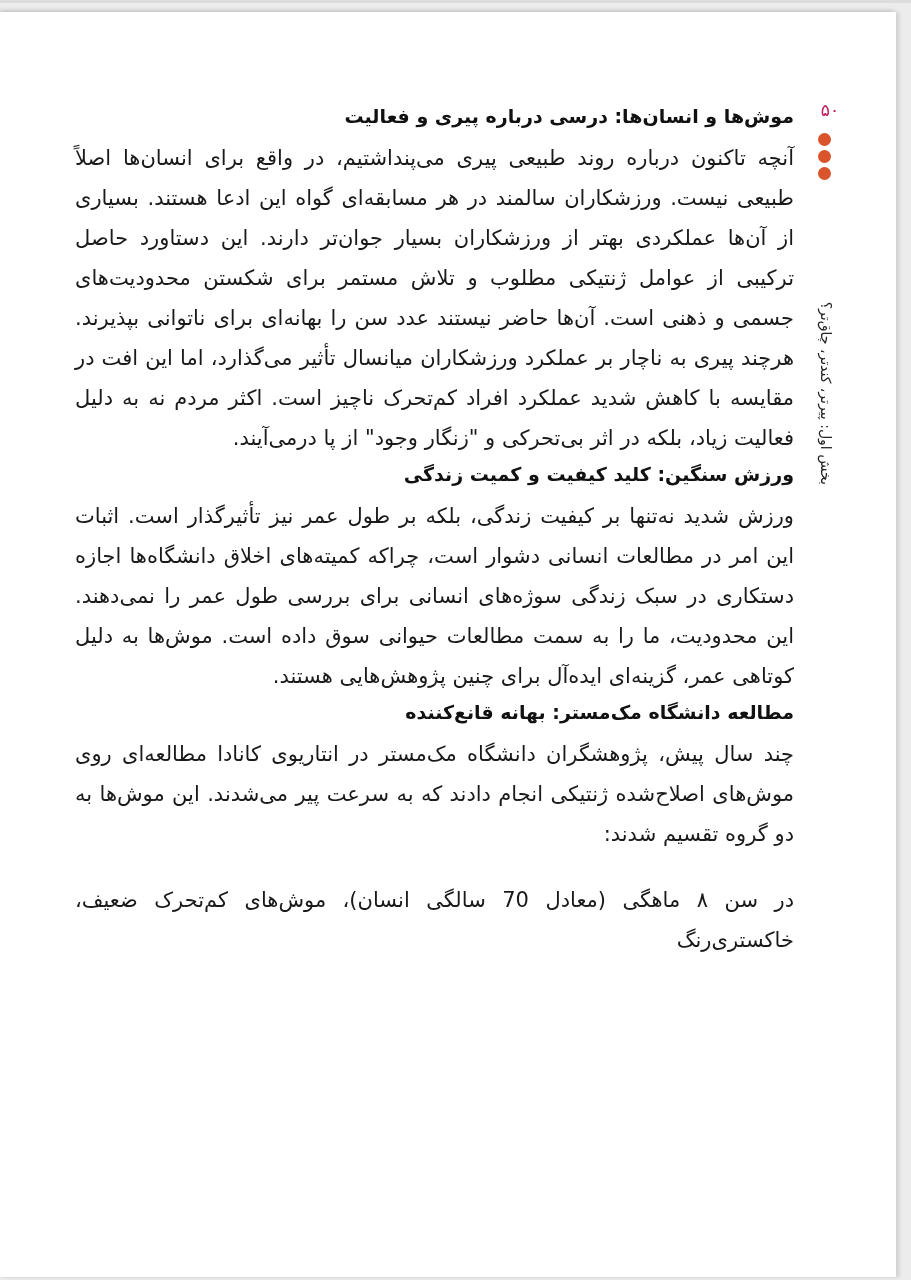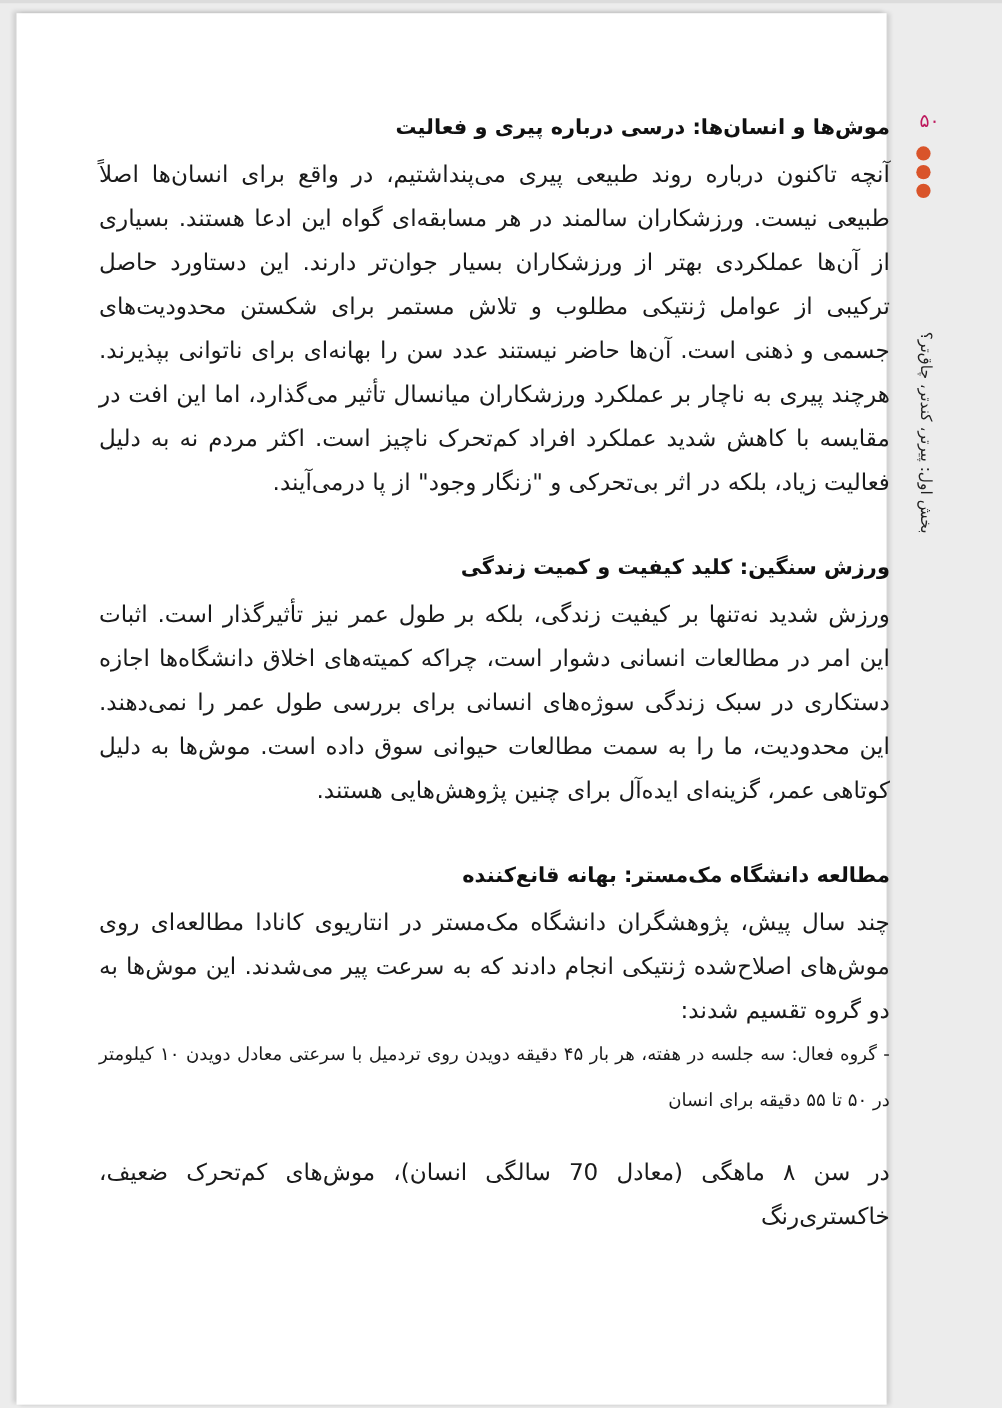--- a/index.html
+++ b/index.html
@@ -12,22 +12,22 @@
       position: absolute;
       left: 0; top: 0; width: 911px; height: 1280px;
       background: #ececec;
     }
     .top-strip {
       position: absolute; left: 0; top: 0; width: 911px; height: 3px;
       background: #dcdcdc;
     }
     .page {
       position: absolute;
-      left: 15px; top: 12px;
-      width: 791px; height: 1265px;
+      left: 0; top: 12px;
+      width: 896px; height: 1265px;
       background: #ffffff;
       box-shadow: -3px -2px 4px rgba(0,0,0,0.12), 3px 0 4px rgba(0,0,0,0.12);
     }
     .content {
       position: absolute;
       left: 75px; top: 88px;
       width: 719px;
       direction: rtl;
       text-align: justify;
       font-family: "DejaVu Sans", sans-serif;
@@ -41,21 +41,21 @@
       text-align: right;
       color: #111;
     }
     .para {
       font-size: 21px;
       line-height: 40px;
       margin: 0;
       text-align-last: right;
     }
     .section { margin: 0; }
-    .section + .section { margin-top: 42px; }
+    .section + .section { }
     .list-item {
       font-size: 16.5px;
       line-height: 41px;
       margin: 0;
       text-align: justify;
       text-align-last: right;
     }
     .gap { height: 26px; }
     .sidebar {
       position: absolute;
@@ -118,21 +118,20 @@
       </div>
 
       <div class="section">
         <h2 class="heading">ورزش سنگین: کلید کیفیت و کمیت زندگی</h2>
         <p class="para">ورزش شدید نه‌تنها بر کیفیت زندگی، بلکه بر طول عمر نیز تأثیرگذار است. اثبات این امر در مطالعات انسانی دشوار است، چراکه کمیته‌های اخلاق دانشگاه‌ها اجازه دستکاری در سبک زندگی سوژه‌های انسانی برای بررسی طول عمر را نمی‌دهند. این محدودیت، ما را به سمت مطالعات حیوانی سوق داده است. موش‌ها به دلیل کوتاهی عمر، گزینه‌ای ایده‌آل برای چنین پژوهش‌هایی هستند.</p>
       </div>
 
       <div class="section">
         <h2 class="heading">مطالعه دانشگاه مک‌مستر: بهانه قانع‌کننده</h2>
         <p class="para">چند سال پیش، پژوهشگران دانشگاه مک‌مستر در انتاریوی کانادا مطالعه‌ای روی موش‌های اصلاح‌شده ژنتیکی انجام دادند که به سرعت پیر می‌شدند. این موش‌ها به دو گروه تقسیم شدند:</p>
-        <p class="list-item">- گروه فعال: سه جلسه در هفته، هر بار ۴۵ دقیقه دویدن روی تردمیل با سرعتی معادل دویدن ۱۰ کیلومتر در ۵۰ تا ۵۵ دقیقه برای انسان</p>
         <div class="gap"></div>
         <p class="para">در سن ۸ ماهگی (معادل 70 سالگی انسان)، موش‌های کم‌تحرک ضعیف، خاکستری‌رنگ</p>
       </div>
 
     </div>
 
     <div class="sidebar">
       <div class="page-number">۵۰</div>
       <div class="dot dot-1" style="background: rgb(217, 84, 42);"></div>
       <div class="dot dot-2" style="background: rgb(217, 84, 42);"></div>

